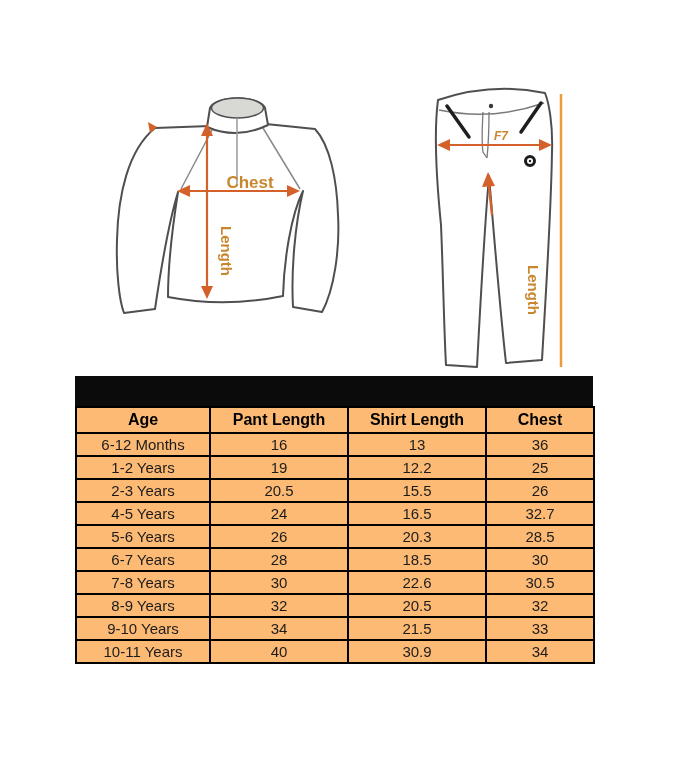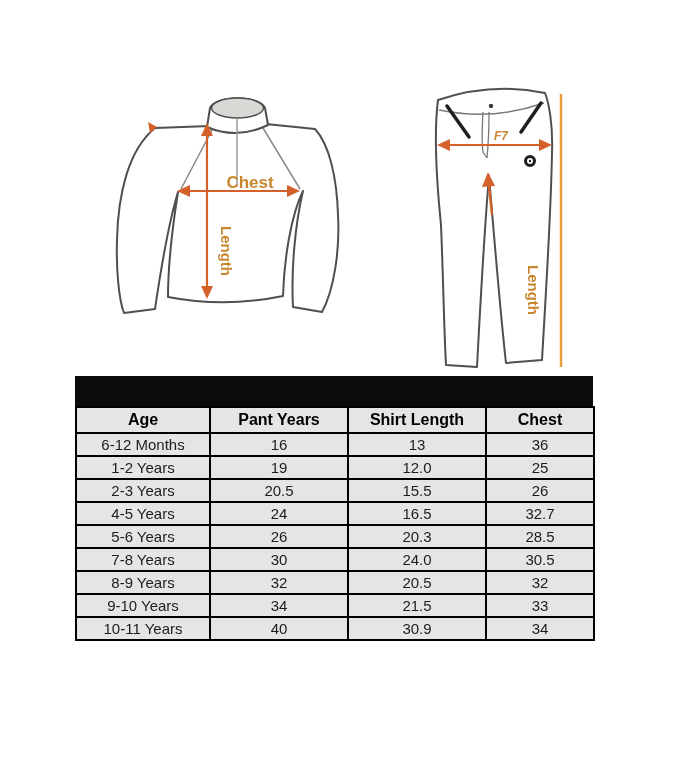--- a/index.html
+++ b/index.html
@@ -17,21 +17,21 @@
     width:518px;
   }
   .black-bar{
     width:100%;height:30px;
     background:#0b0b0b;
   }
   table.size-table{
     width:518px;
     table-layout:fixed;
     border-collapse:collapse;
-    background:#e5e5e5;
+    background:#fdba74;
   }
   table.size-table th{
     border:2px solid #000000;
     font-size:16px;
     font-weight:bold;
     color:#000000;
     height:20px;
     padding:2px 0;
     text-align:center;
     vertical-align:middle;
@@ -150,36 +150,36 @@
     <table class="size-table">
       <colgroup>
         <col style="width:134px">
         <col style="width:138px">
         <col style="width:138px">
         <col style="width:108px">
       </colgroup>
       <thead>
         <tr>
           <th>Age</th>
-          <th>Pant Years</th>
+          <th>Pant Length</th>
           <th>Shirt Length</th>
           <th>Chest</th>
         </tr>
       </thead>
       <tbody>
           <tr>
             <td>6-12 Months</td>
             <td>16</td>
             <td>13</td>
             <td>36</td>
           </tr>
           <tr>
             <td>1-2 Years</td>
             <td>19</td>
-            <td>12.0</td>
+            <td>12.2</td>
             <td>25</td>
           </tr>
           <tr>
             <td>2-3 Years</td>
             <td>20.5</td>
             <td>15.5</td>
             <td>26</td>
           </tr>
           <tr>
             <td>4-5 Years</td>
@@ -187,23 +187,29 @@
             <td>16.5</td>
             <td>32.7</td>
           </tr>
           <tr>
             <td>5-6 Years</td>
             <td>26</td>
             <td>20.3</td>
             <td>28.5</td>
           </tr>
           <tr>
+            <td>6-7 Years</td>
+            <td>28</td>
+            <td>18.5</td>
+            <td>30</td>
+          </tr>
+          <tr>
             <td>7-8 Years</td>
             <td>30</td>
-            <td>24.0</td>
+            <td>22.6</td>
             <td>30.5</td>
           </tr>
           <tr>
             <td>8-9 Years</td>
             <td>32</td>
             <td>20.5</td>
             <td>32</td>
           </tr>
           <tr>
             <td>9-10 Years</td>

